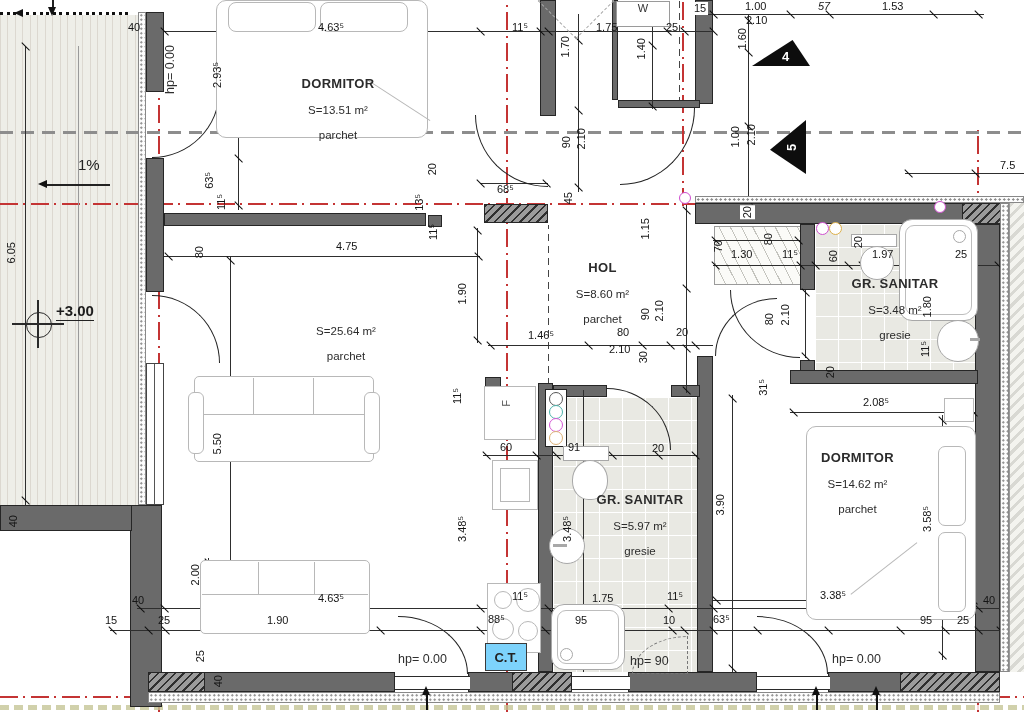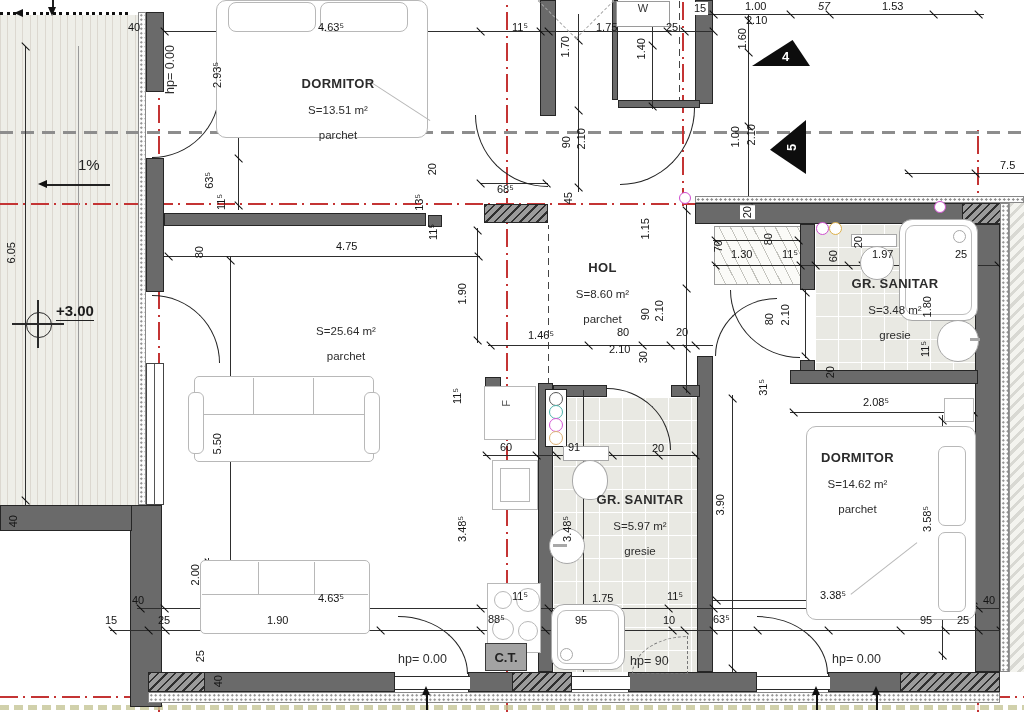--- a/index.html
+++ b/index.html
@@ -44,21 +44,21 @@
   .dim.r{writing-mode:vertical-rl;transform:rotate(180deg);}
   .dim.chip{background:#fff;padding:1px 2px;}
   .roomlbl{position:absolute;text-align:center;color:#2b2b2b;}
   .roomlbl .nm{font-weight:bold;font-size:13px;letter-spacing:.3px;}
   .roomlbl .ar{font-size:11.5px;margin-top:13px;}
   .su{position:absolute;color:#c21616;font-style:italic;font-weight:bold;font-size:25px;}
   .hp{position:absolute;font-size:12.5px;color:#2e2e2e;white-space:nowrap;}
   .hp.r{writing-mode:vertical-rl;transform:rotate(180deg);}
   .lvl{position:absolute;font-weight:bold;font-size:15px;border-bottom:1.5px solid #222;padding-bottom:1px;}
   .slope{position:absolute;font-size:15px;color:#222;}
-  .ctbox{position:absolute;background:#a3a3a3;border:1.2px solid #3a3a3a;font-weight:bold;font-size:13px;
+  .ctbox{position:absolute;background:#7dd3fc;border:1.2px solid #3a3a3a;font-weight:bold;font-size:13px;
          display:flex;align-items:center;justify-content:center;color:#222;}
   .tri{position:absolute;background:#0d0d0d;color:#fff;font-weight:bold;font-size:13px;}
   .tri span{position:absolute;}
   .ah{position:absolute;width:0;height:0;}
   .ah.up{border-left:4.5px solid transparent;border-right:4.5px solid transparent;border-bottom:9px solid #111;}
   .ah.down{border-left:4.5px solid transparent;border-right:4.5px solid transparent;border-top:9px solid #111;}
   .ah.left{border-top:4.5px solid transparent;border-bottom:4.5px solid transparent;border-right:9px solid #111;}
   .sym-circ{position:absolute;border:1.5px solid #2a2a2a;border-radius:50%;background:transparent;}
   .mag{position:absolute;border:1.6px solid #cf4fcf;border-radius:50%;background:#fff;}
   .diamond{position:absolute;border:1px dashed #a8a8a8;transform:rotate(45deg);}

